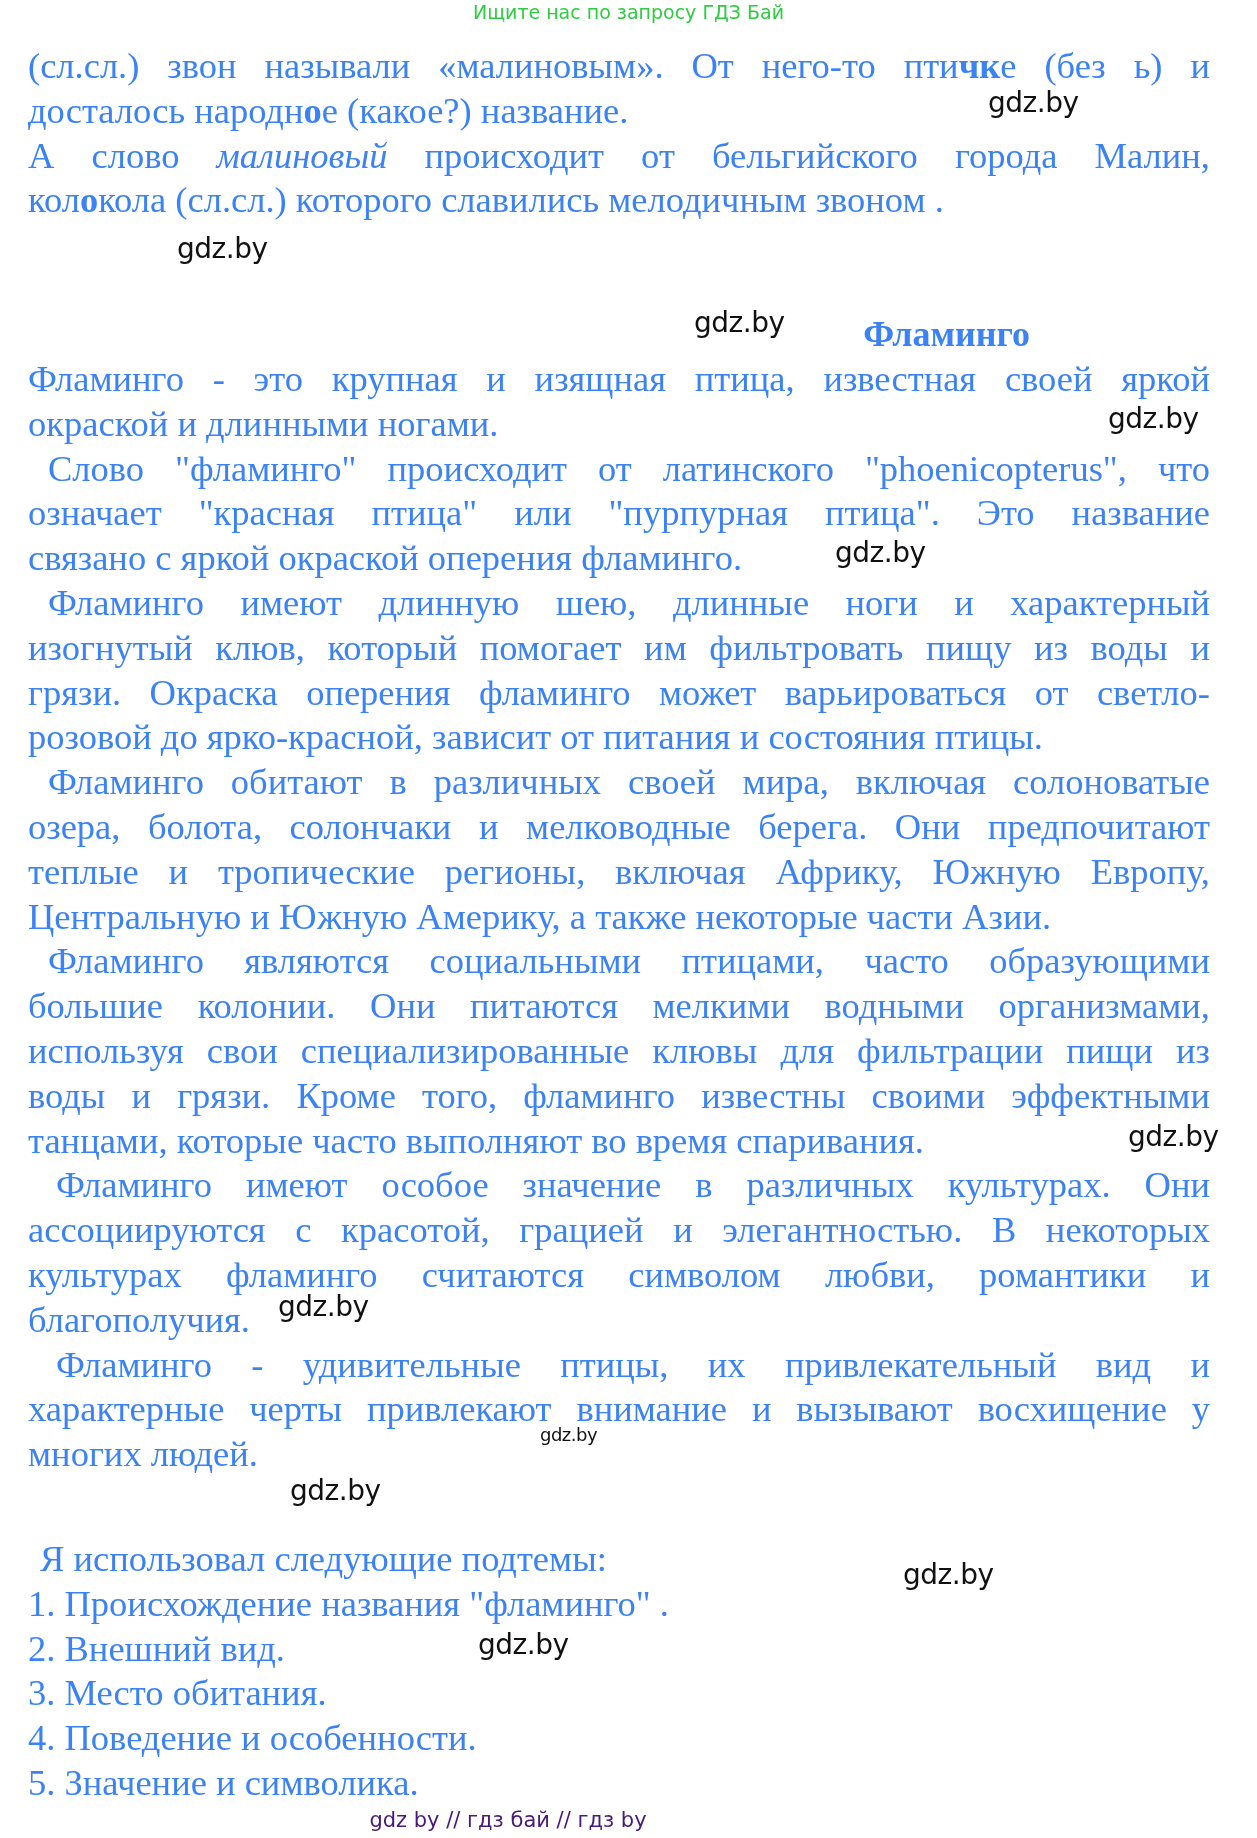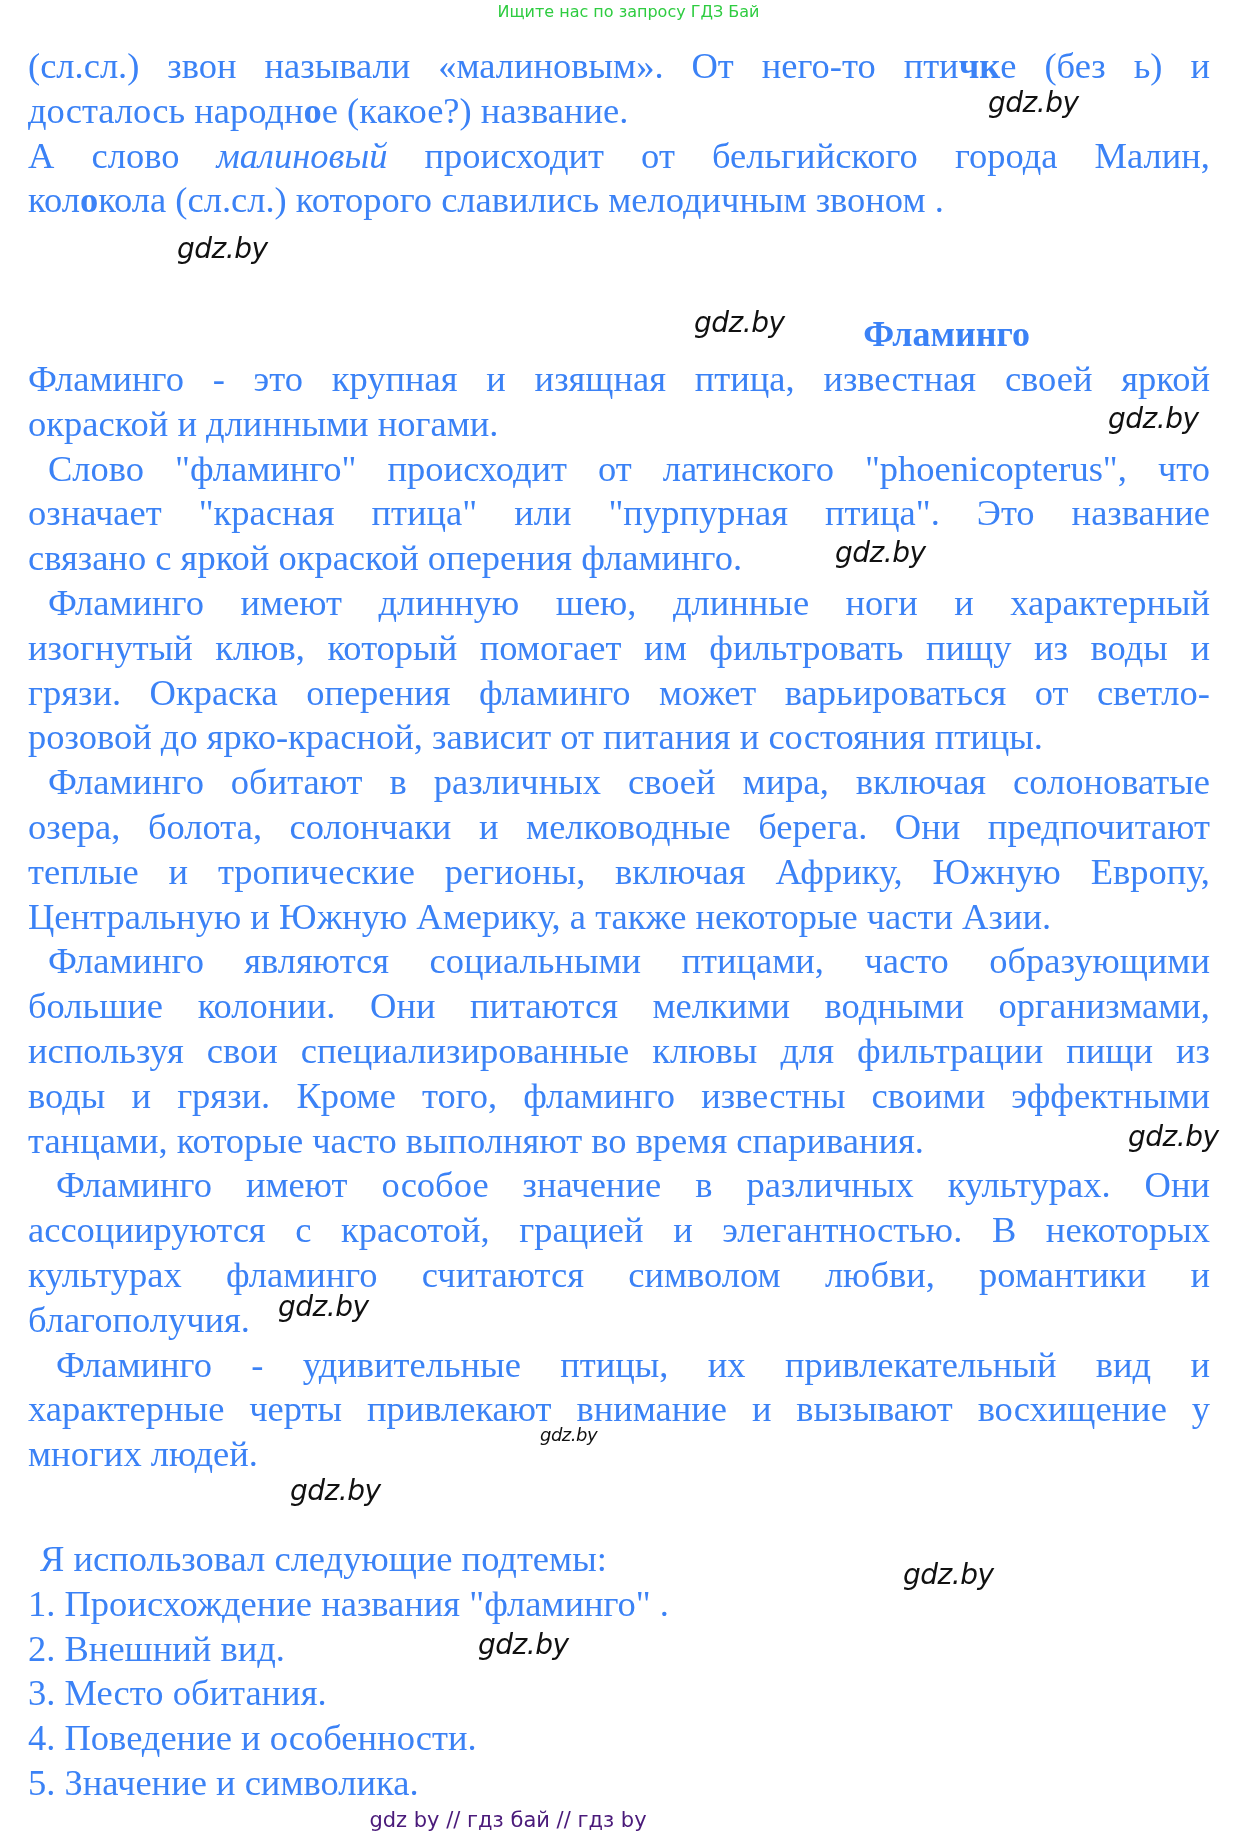--- a/index.html
+++ b/index.html
@@ -1,35 +1,35 @@
 <!DOCTYPE html>
 <html><head>
 <meta charset="utf-8">
 <style>
   html, body { margin: 0; padding: 0; background: #ffffff; }
   body { width: 1257px; height: 1838px; position: relative; overflow: hidden; }
   .top-banner {
     position: absolute; top: 0; left: 0; width: 1257px; height: 26px;
-    text-align: center; font-family: "DejaVu Sans", sans-serif; font-size: 16px;
+    text-align: center; font-family: "DejaVu Sans", sans-serif; font-size: 19px;
     color: #2ecc40; line-height: 24px;
   }
   .page {
     position: absolute; left: 28px; top: 44px; width: 1182px;
     font-family: "Liberation Serif", serif; font-size: 36.5px; line-height: 44.8px; color: #3b82f6;
   }
   .line { display: block; white-space: nowrap; height: 44.8px; }
   .just { text-align: justify; text-align-last: justify; white-space: normal; }
   .indent { padding-left: 20px; }
   .title {
     text-align: right; font-weight: bold; font-size: 36px;
     padding-right: 180px;
   }
   .wm {
     position: absolute; font-family: "DejaVu Sans", sans-serif; font-size: 28px;
-    color: #111; letter-spacing: -0.5px; font-style: italic;
+    color: #111; letter-spacing: -0.5px;
   }
   .wm.small { font-size: 18px; }
   .footer {
     position: absolute; bottom: 6px; left: 0; width: 1016px; text-align: center;
     font-family: "DejaVu Sans", sans-serif; font-size: 21px; color: #4a1a7a;
   }
   b { font-weight: bold; }
   i { font-style: italic; }
 </style>
 </head>

